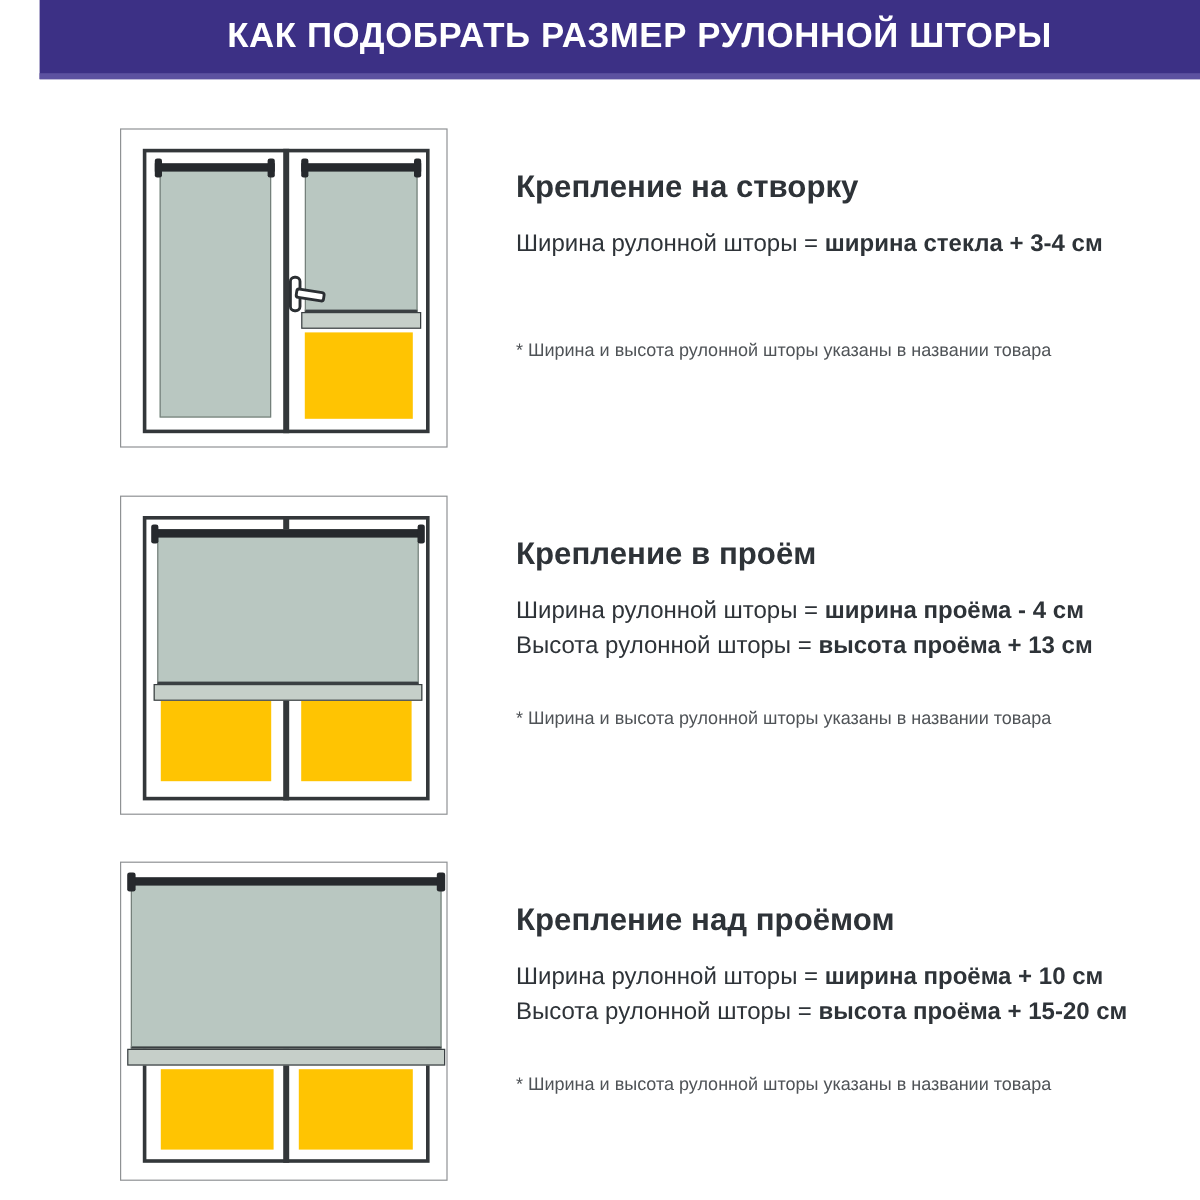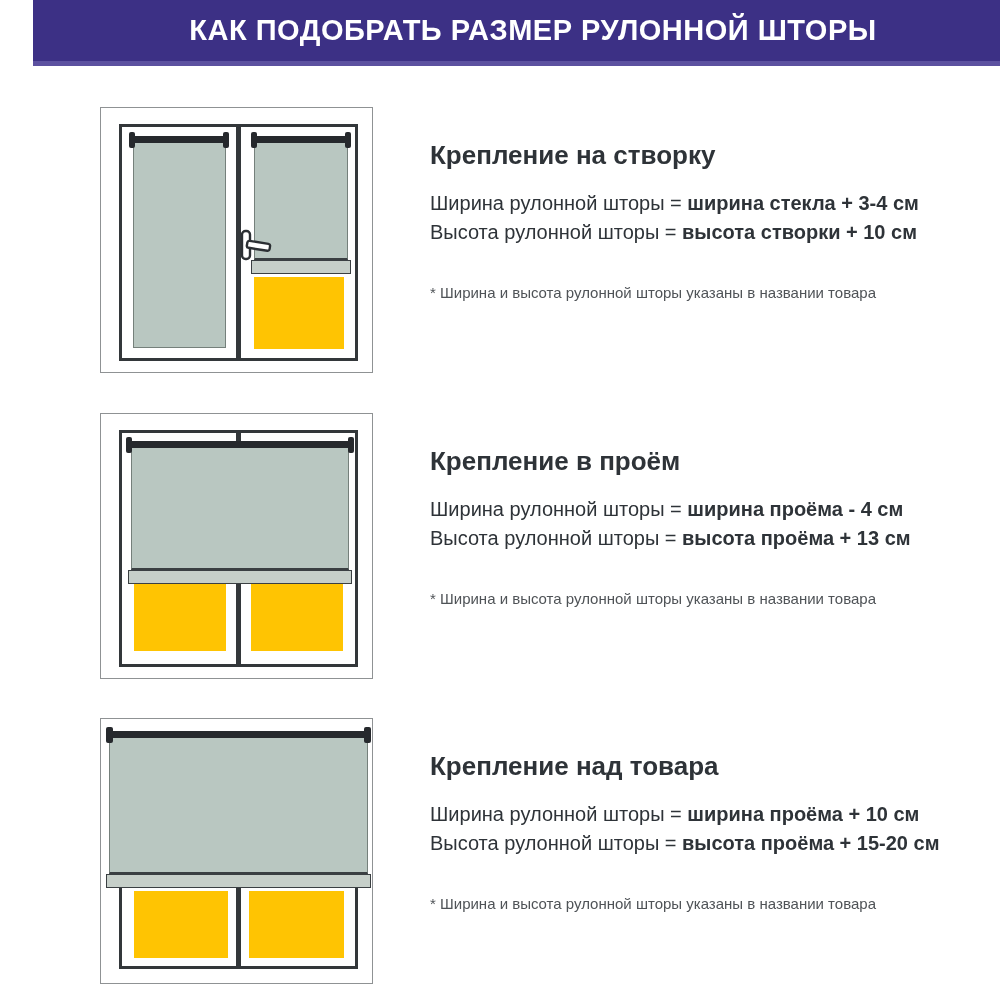--- a/index.html
+++ b/index.html
@@ -89,21 +89,20 @@
       <svg class="abs" style="left:136px;top:118px" width="46" height="38" viewBox="0 0 46 38">
         <rect x="5" y="5" width="8" height="28" rx="3.5" fill="#ffffff" stroke="#2b2f33" stroke-width="2.4"></rect>
         <g transform="rotate(9 13 19)">
           <rect x="10" y="15" width="23" height="7" rx="2" fill="#ffffff" stroke="#2b2f33" stroke-width="2.4"></rect>
         </g>
       </svg>
     </div>
     <div class="txt">
       <h2>Крепление на створку</h2>
       <p class="formula f1"><span>Ширина рулонной шторы = </span><span class="val">ширина стекла + 3-4 см</span></p>
-      <p class="formula f2"><span>Высота рулонной шторы = </span><span class="val">высота створки + 10 см</span></p>
       <p class="footnote">* Ширина и высота рулонной шторы указаны в названии товара</p>
     </div>
   </section>
 
   <section class="row row-2">
     <div class="illus">
       <div class="abs frame" style="left:18px;top:16px;width:239px;height:237px"></div>
       <div class="abs mullion" style="left:135px;top:16px;width:5px;height:237px"></div>
       <div class="abs glass" style="left:33px;top:170px;width:92px;height:67px"></div>
       <div class="abs glass" style="left:150px;top:170px;width:92px;height:67px"></div>
@@ -129,20 +128,20 @@
       <div class="abs glass" style="left:33px;top:172px;width:94px;height:67px"></div>
       <div class="abs glass" style="left:148px;top:172px;width:95px;height:67px"></div>
 
       <div class="abs fabric cut" style="left:8px;top:16px;width:259px;height:139px"></div>
       <div class="abs hem" style="left:5px;top:155px;width:265px;height:14px"></div>
       <div class="abs rodbar" style="left:6px;top:12px;width:263px;height:7px"></div>
       <div class="abs rodcap" style="left:5px;top:8px;width:7px"></div>
       <div class="abs rodcap" style="left:263px;top:8px;width:7px"></div>
     </div>
     <div class="txt">
-      <h2>Крепление над товара</h2>
+      <h2>Крепление над проёмом</h2>
       <p class="formula f1"><span>Ширина рулонной шторы = </span><span class="val">ширина проёма + 10 см</span></p>
       <p class="formula f2"><span>Высота рулонной шторы = </span><span class="val">высота проёма + 15-20 см</span></p>
       <p class="footnote">* Ширина и высота рулонной шторы указаны в названии товара</p>
     </div>
   </section>
 
 </div>
 
 </body></html>

